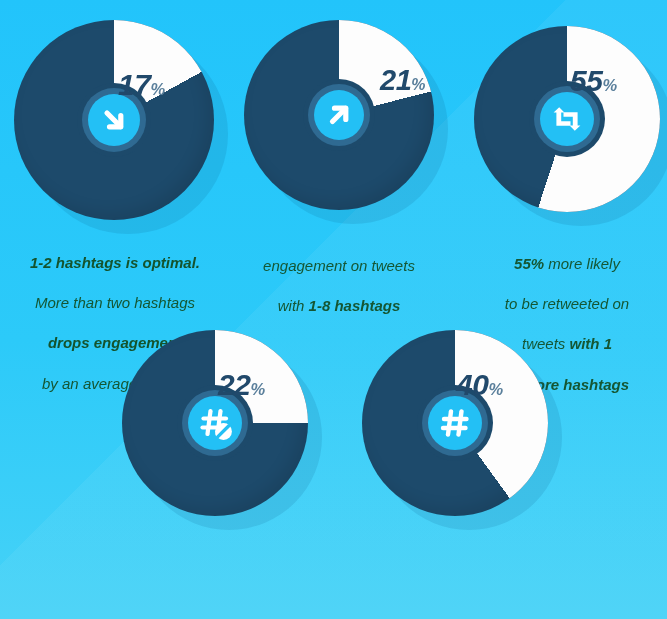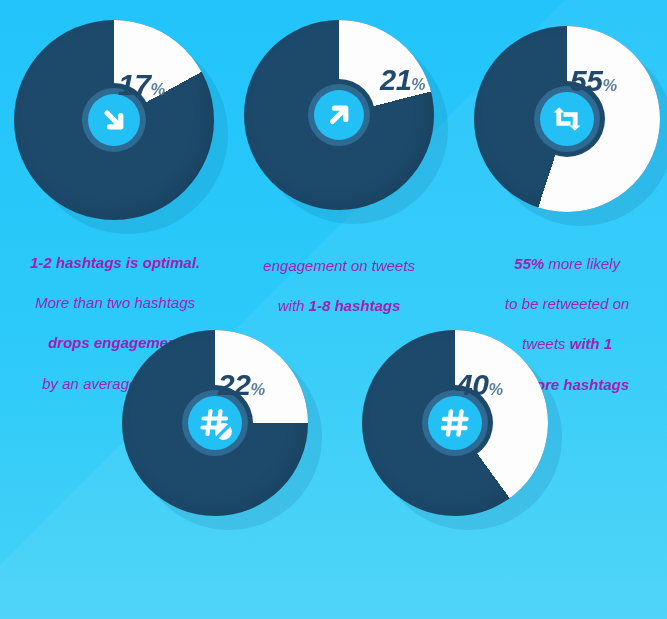--- a/index.html
+++ b/index.html
@@ -72,21 +72,21 @@
   .pct .sym{
     font-size:0.55em;
     font-weight:bold;
     color:#5a7f9b;
     letter-spacing:0;
   }
 
   .caption{
     position:absolute;
     text-align:center;
-    color:#a21caf;
+    color:#14532d;
     font-size:15px;
     line-height:1.34;
     white-space:pre-line;
   }
   .caption b{font-weight:bold;}
   .caption .ln{display:block;}
   .light{font-weight:400;opacity:0.97;}
   .strong{font-weight:bold;}
 </style>
 </head>

